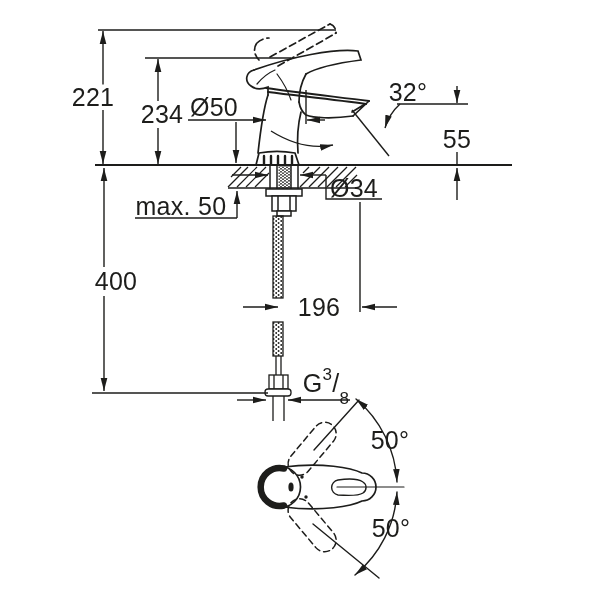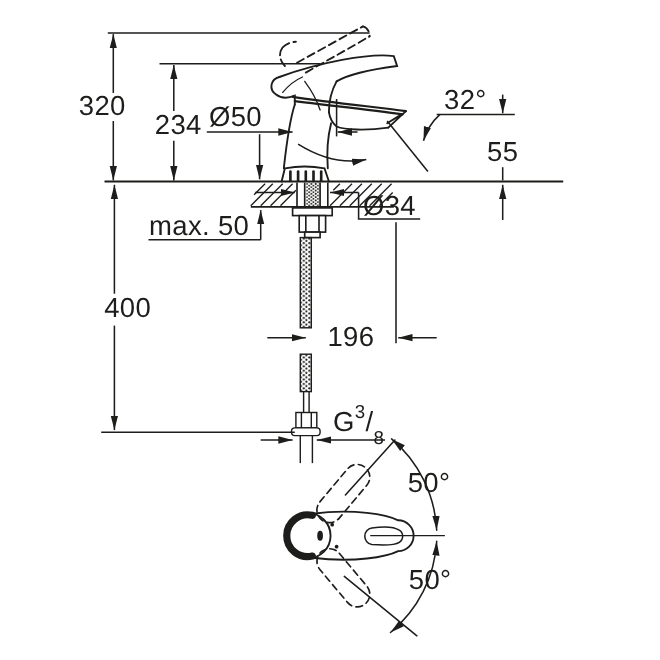--- a/index.html
+++ b/index.html
@@ -157,24 +157,24 @@
     </g>
     <g stroke-width="1.4">
       <line x1="314" y1="450" x2="359" y2="400"></line>
       <line x1="313" y1="524" x2="379" y2="578"></line>
       <path d="M356,399 A116,116 0 0 1 397,482" marker-start="url(#arw)" marker-end="url(#arw)"></path>
       <path d="M397,492 A116,116 0 0 1 355,575" marker-start="url(#arw)" marker-end="url(#arw)"></path>
     </g>
   </g>
 </svg>
 
-<div class="lbl on-line" style="left:93px;top:97px">320</div>
+<div class="lbl on-line" style="left:93px;top:97px">221</div>
 <div class="lbl on-line" style="left:162px;top:114px">234</div>
 <div class="lbl" style="left:214px;top:107px">Ø50</div>
-<div class="lbl" style="left:423px;top:92px">32°</div>
+<div class="lbl" style="left:408px;top:92px">32°</div>
 <div class="lbl on-line" style="left:457px;top:139px">55</div>
 <div class="lbl" style="left:181px;top:206px">max. 50</div>
 <div class="lbl" style="left:354px;top:188px">Ø34</div>
 <div class="lbl on-line" style="left:116px;top:281px">400</div>
 <div class="lbl on-line" style="left:319px;top:307px">196</div>
 <div class="lbl thread" style="left:326px;top:385px"><span>G</span><sup>3</sup><span>/</span><sub>8</sub></div>
 <div class="lbl" style="left:390px;top:440px">50°</div>
 <div class="lbl" style="left:391px;top:528px">50°</div>
 
 </body></html>

